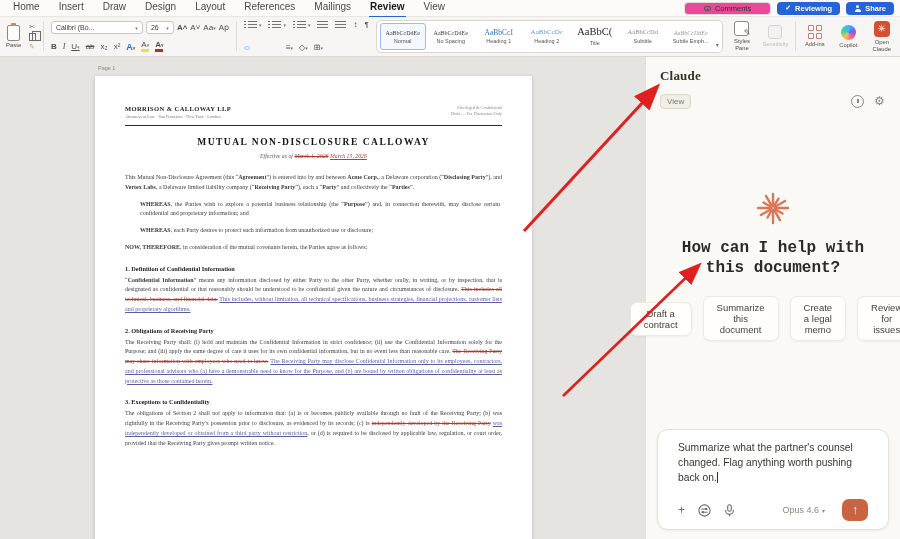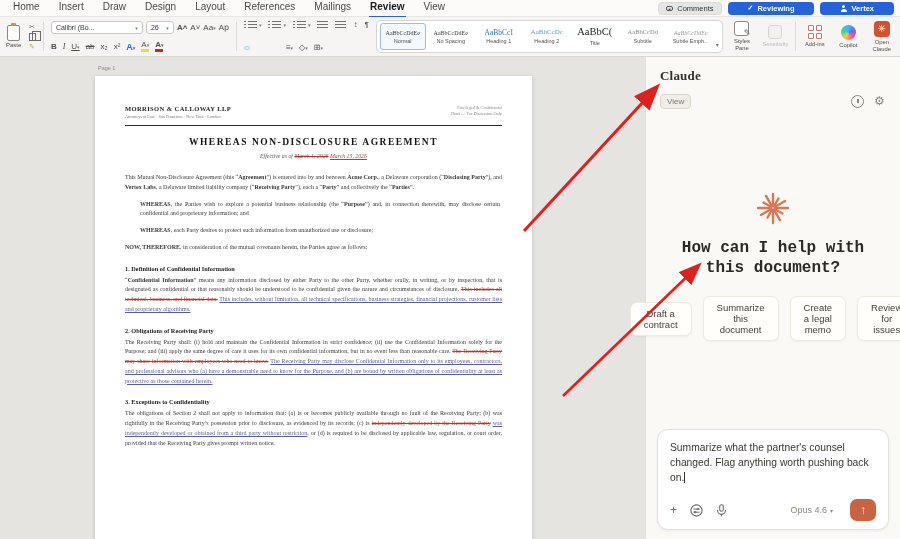--- a/index.html
+++ b/index.html
@@ -7,23 +7,23 @@
   body { font-family:"Liberation Sans", sans-serif; background:#e6e4e1; position:relative; }
 
   
   .tabbar { position:absolute; left:0; top:0; width:900px; height:17px; background:#fcfbfa;
             display:flex; align-items:center; padding:0 6px; border-bottom:1px solid #e8e6e3; z-index:5;}
   .tabs { display:flex; gap:17px; padding-left:6px; }
   .tab { font-size:10px; color:#4a4844; padding:3px 1px 4px; cursor:default; }
   .tab.active { color:#17181a; font-weight:bold; border-bottom:2px solid #2463d9; }
   .tabbar-right { margin-left:auto; display:flex; gap:6px; align-items:center; }
   .btn-light { display:flex; align-items:center; gap:4px; font-size:7.5px; color:#33322f;
-               background:#e5e5e5; border:1px solid #e0ddd8; border-radius:4px; height:13px; padding:0 7px; }
+               background:#ec4899; border:1px solid #e0ddd8; border-radius:4px; height:13px; padding:0 19px; }
   .btn-blue { display:flex; align-items:center; gap:4px; font-size:7.5px; color:#fff; font-weight:bold;
-              background:#2463d9; border-radius:4px; height:13px; padding:0 20px; }
+              background:#2463d9; border-radius:4px; height:13px; padding:0 8px; }
   .bubble { width:7px; height:5px; border:1px solid #555; border-radius:2px; position:relative; }
   .bubble::after { content:""; position:absolute; left:1px; bottom:-2px; border:2px solid transparent; border-top-color:#555; border-left-color:#555; transform:scale(.6);}
   .check { font-size:7px; }
   .person { width:7px; height:7px; position:relative; }
   .person::before { content:""; position:absolute; top:0; left:2px; width:3px; height:3px; border-radius:50%; background:#fff; }
   .person::after  { content:""; position:absolute; bottom:0; left:0.5px; width:6px; height:3px; border-radius:3px 3px 0 0; background:#fff; }
 
   
   .ribbon { position:absolute; left:0; top:17px; width:900px; height:40px; background:#f6f5f3;
             border-bottom:1px solid #d9d7d3; display:flex; align-items:stretch; padding:3px 4px; gap:5px; z-index:5;}
@@ -110,21 +110,21 @@
   .cicon { width:13px; height:13px; border:1.2px solid #8b877e; border-radius:50%; position:relative; }
   .cicon.clock::after { content:""; position:absolute; left:5px; top:3px; width:1.5px; height:4px; background:#8b877e; }
   .cicon.gear { border:none; font-size:12px; color:#8b877e; line-height:13px; text-align:center; }
   .hero { flex:1; display:flex; flex-direction:column; align-items:center; justify-content:center; padding-bottom:6px;}
   .greet { font-family:Liberation Mono, monospace; font-size:16px; font-weight:bold; color:#2c2a25;
            text-align:center; width:185px; line-height:1.25; margin-top:13px; }
   .sugg { display:flex; flex-direction:row; align-items:center; gap:11px; margin-top:18px; }
   .sugg button { font-family:"Liberation Sans",sans-serif; font-size:9.5px; color:#45423c; background:#fffefb;
                  border:1px solid #edeae2; border-radius:7px; padding:5px 13px; box-shadow:0 1px 2px rgba(0,0,0,.05); }
   .composer { margin:0 11px 9px; background:#fff; border:1px solid #e5e1d8; border-radius:11px;
-              box-shadow:0 1px 3px rgba(0,0,0,.06); padding:11px 12px 8px; }
+              box-shadow:0 1px 3px rgba(0,0,0,.06); padding:11px 20px 8px; }
   .composer-text { font-size:10.3px; color:#393731; line-height:1.45; }
   .tcaret { display:inline-block; width:1px; height:11px; background:#333; vertical-align:-2px; }
   .composer-row { display:flex; align-items:center; margin-top:13px; gap:13px; }
   .cmp-ic { color:#6d6a62; font-size:12px; line-height:1; }
   .model { margin-left:auto; font-size:9px; color:#8d897f; display:flex; align-items:center; gap:3px;}
   .model .dv { font-size:6px; }
   .send { width:26px; height:22px; border-radius:7px; background:#c96442; color:#fff; font-size:12px; font-weight:bold;
           display:flex; align-items:center; justify-content:center; margin-left:4px; }
 
   
@@ -149,21 +149,21 @@
     <div class="btn-light">
       <span class="bubble"></span>
       <span>Comments</span>
     </div>
     <div class="btn-blue">
       <span class="check">✓</span>
       <span>Reviewing</span>
     </div>
     <div class="btn-blue">
       <span class="person"></span>
-      <span>Vertex</span>
+      <span>Share</span>
     </div>
   </div>
 </div>
 
 <div class="ribbon">
 
   <div class="grp grp-paste">
     <div class="paste-main">
       <span class="clipboard"></span>
       <span class="paste-lbl">Paste</span>
@@ -308,21 +308,21 @@
           <div class="firm">MORRISON &amp; CALLOWAY LLP</div>
           <div class="firm-tag">Attorneys at Law · San Francisco · New York · London</div>
         </div>
         <div class="conf">
           <div>Privileged &amp; Confidential</div>
           <div>Draft — For Discussion Only</div>
         </div>
       </div>
       <div class="lh-rule"></div>
 
-      <div class="doc-title">WHEREAS NON-DISCLOSURE AGREEMENT</div>
+      <div class="doc-title">MUTUAL NON-DISCLOSURE CALLOWAY</div>
       <div class="doc-eff"><span class="r-n">Effective as of </span><span class="r-d">March 1, 2026</span><span class="r-n"> </span><span class="r-ir">March 15, 2026</span></div>
 
       <div class="para intro"><span class="r-n">This Mutual Non-Disclosure Agreement (this “</span><span class="r-b">Agreement</span><span class="r-n">”) is entered into by and between </span><span class="r-b">Acme Corp.</span><span class="r-n">, a Delaware corporation (“</span><span class="r-b">Disclosing Party</span><span class="r-n">”), and </span><span class="r-b">Vertex Labs</span><span class="r-n">, a Delaware limited liability company (“</span><span class="r-b">Receiving Party</span><span class="r-n">”), each a “</span><span class="r-b">Party</span><span class="r-n">” and collectively the “</span><span class="r-b">Parties</span><span class="r-n">”.</span></div>
       <div class="para ind"><span class="r-b">WHEREAS</span><span class="r-n">, the Parties wish to explore a potential business relationship (the “</span><span class="r-b">Purpose</span><span class="r-n">”) and, in connection therewith, may disclose certain confidential and proprietary information; and</span></div>
       <div class="para ind"><span class="r-b">WHEREAS</span><span class="r-n">, each Party desires to protect such information from unauthorized use or disclosure;</span></div>
       <div class="para"><span class="r-b">NOW, THEREFORE</span><span class="r-n">, in consideration of the mutual covenants herein, the Parties agree as follows:</span></div>
 
       <div class="sec-h">1. Definition of Confidential Information</div>
       <div class="para" style="margin-top:4px;"><span class="r-n">“</span><span class="r-b">Confidential Information</span><span class="r-n">” means any information disclosed by either Party to the other Party, whether orally, in writing, or by inspection, that is designated as confidential or that reasonably should be understood to be confidential given the nature and circumstances of disclosure. </span><span class="r-d">This includes all technical, business, and financial data.</span><span class="r-n"> </span><span class="r-i">This includes, without limitation, all technical specifications, business strategies, financial projections, customer lists and proprietary algorithms.</span></div>
 

